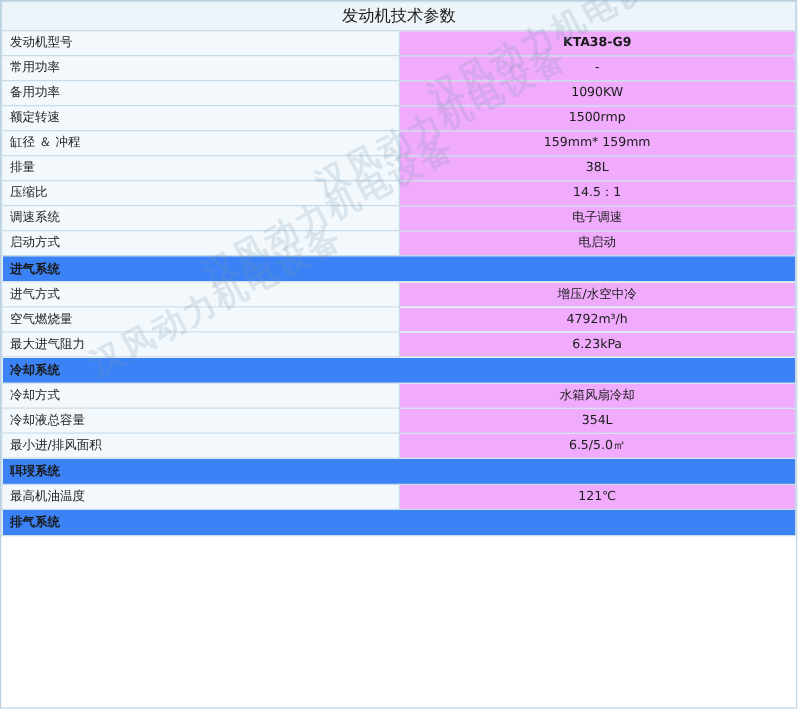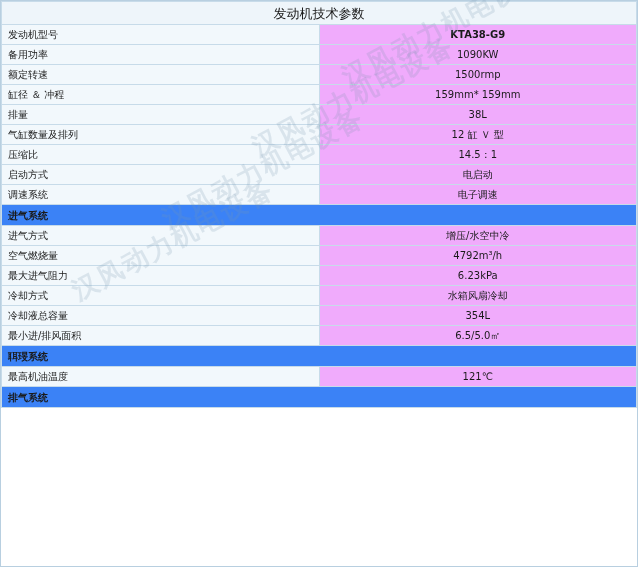--- a/index.html
+++ b/index.html
@@ -96,65 +96,68 @@
   <table class="spec">
     <tbody id="spec-body">
         <tr class="title-row">
           <td colspan="2">发动机技术参数</td>
         </tr>
         <tr class="data-row">
           <td class="label">发动机型号</td>
           <td class="value bold">KTA38-G9</td>
         </tr>
         <tr class="data-row">
+          <td class="label">常用功率</td>
+          <td class="value">-</td>
+        </tr>
+        <tr class="data-row">
           <td class="label">备用功率</td>
           <td class="value">1090KW</td>
         </tr>
         <tr class="data-row">
           <td class="label">额定转速</td>
           <td class="value">1500rmp</td>
         </tr>
         <tr class="data-row">
           <td class="label">缸径 ＆ 冲程</td>
           <td class="value">159mm* 159mm</td>
         </tr>
         <tr class="data-row">
           <td class="label">排量</td>
           <td class="value">38L</td>
         </tr>
         <tr class="data-row">
-          <td class="label">气缸数量及排列</td>
-          <td class="value">12 缸 Ｖ 型</td>
-        </tr>
-        <tr class="data-row">
           <td class="label">压缩比</td>
           <td class="value">14.5：1</td>
         </tr>
         <tr class="data-row">
+          <td class="label">调速系统</td>
+          <td class="value">电子调速</td>
+        </tr>
+        <tr class="data-row">
           <td class="label">启动方式</td>
           <td class="value">电启动</td>
-        </tr>
-        <tr class="data-row">
-          <td class="label">调速系统</td>
-          <td class="value">电子调速</td>
         </tr>
         <tr class="section-row">
           <td colspan="2">进气系统</td>
         </tr>
         <tr class="data-row">
           <td class="label">进气方式</td>
           <td class="value">增压/水空中冷</td>
         </tr>
         <tr class="data-row">
           <td class="label">空气燃烧量</td>
           <td class="value">4792m³/h</td>
         </tr>
         <tr class="data-row">
           <td class="label">最大进气阻力</td>
           <td class="value">6.23kPa</td>
+        </tr>
+        <tr class="section-row">
+          <td colspan="2">冷却系统</td>
         </tr>
         <tr class="data-row">
           <td class="label">冷却方式</td>
           <td class="value">水箱风扇冷却</td>
         </tr>
         <tr class="data-row">
           <td class="label">冷却液总容量</td>
           <td class="value">354L</td>
         </tr>
         <tr class="data-row">

